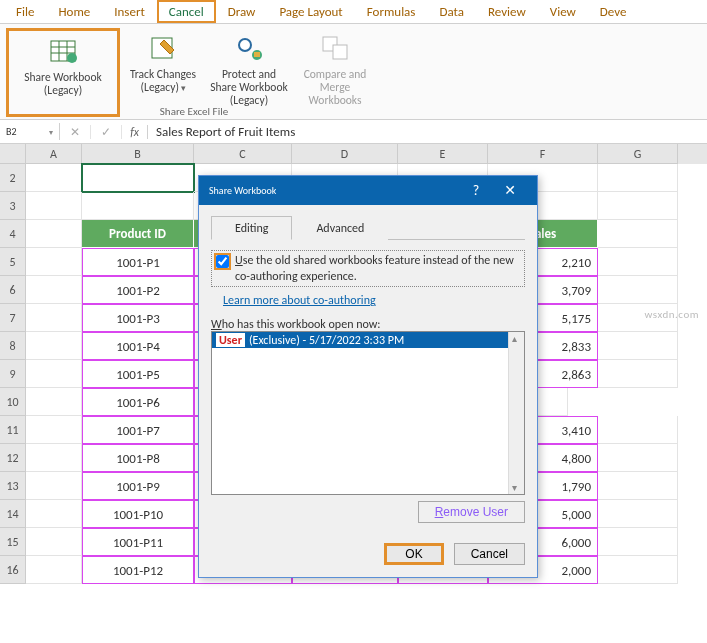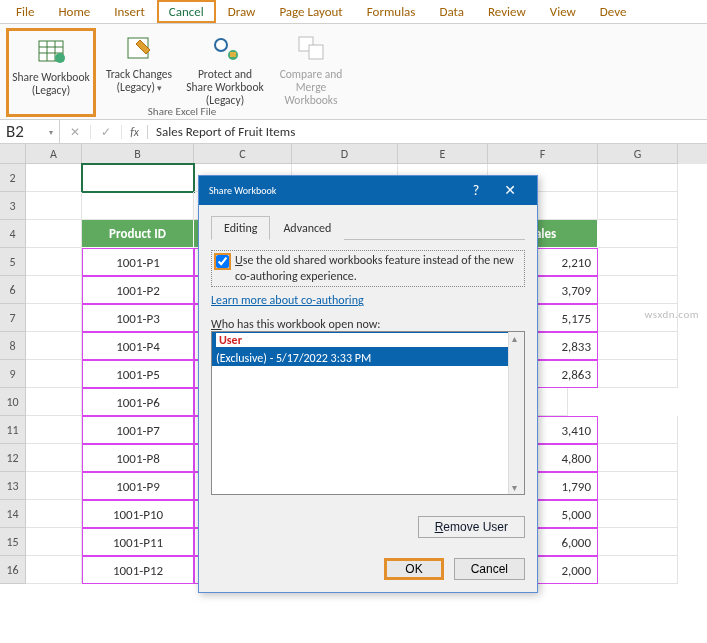--- a/index.html
+++ b/index.html
@@ -59,21 +59,21 @@
     width: 86px;
     padding: 2px 2px;
     text-align: center;
     font-size: 11.5px;
     color: #444;
     cursor: pointer;
   }
   .ribbon-btn.disabled { color: #a0a0a0; }
   .ribbon-btn.hl {
     border: 3px solid #e28f2c;
-    width: 90px;
+    width: 114px;
     align-items: center;
   }
   .ribbon-btn .ico {
     width: 32px; height: 32px;
     margin: 2px 0 4px 0;
     display: flex; align-items: center; justify-content: center;
   }
   .ribbon-btn .lbl { line-height: 1.15; }
   .ribbon-btn .caret::after { content: " ▾"; font-size: 9px; color: #666; }
   .group-label {
@@ -89,21 +89,21 @@
     display: flex;
     align-items: center;
     height: 24px;
     border-bottom: 1px solid #d0d0d0;
     background: #fff;
   }
   .name-box {
     width: 60px;
     padding: 2px 6px;
     border-right: 1px solid #d0d0d0;
-    font-size: 17px;
+    font-size: 10px;
     display: flex;
     align-items: center;
     justify-content: space-between;
   }
   .name-box::after { content: "▾"; font-size: 8px; color: #888; }
   .fbar-ctrl { padding: 0 10px; color: #aaa; font-size: 12px; border-right: 1px solid #e4e4e4; }
   .fx { font-style: italic; color: #666; padding: 0 8px; border-right: 1px solid #d0d0d0; }
   .fbar-input {
     flex: 1;
     padding: 2px 8px;
@@ -191,70 +191,69 @@
     color: #fff;
     padding: 6px 10px;
     display: flex;
     align-items: center;
   }
   .dlg-title .t { flex: 1; font-size: 10px; }
   .dlg-title .tbtn { width: 34px; text-align: center; cursor: pointer; font-size: 14px; }
   .dlg-body { padding: 10px 12px 12px 12px; }
   .dlg-tabs { display: flex; border-bottom: 1px solid #c0c0c0; margin-bottom: 10px; }
   .dlg-tab {
-    padding: 4px 12px;
+    padding: 4px 23px;
     background: #f0f0f0;
     border: 1px solid transparent;
     border-bottom: none;
     cursor: pointer;
     font-size: 12px;
     position: relative;
     top: 1px;
   }
   .dlg-tab.active {
     background: #f0f0f0;
     border: 1px solid #c0c0c0;
     border-bottom: 1px solid #f0f0f0;
   }
   .opt-row { display: flex; align-items: flex-start; border: 1px dotted #888; padding: 2px 4px; }
   .opt-row input[type=checkbox] { margin: 2px 6px 0 0; outline: 2px solid #e28f2c; }
   .opt-text { flex: 1; line-height: 1.3; }
-  .link { color: #0a64ad; text-decoration: underline; cursor: pointer; margin: 6px 0 10px 0; display: inline-block; }
+  .link { color: #0a64ad; text-decoration: underline; cursor: pointer; margin: 6px 0 10px 12px; display: inline-block; }
   .who-lbl { margin-bottom: 0; }
   .listbox {
     background: #fff;
     border: 1px solid #8a8a8a;
     height: 164px;
     overflow: hidden;
     position: relative;
   }
   .listbox .sel {
     background: #0a64ad;
     color: #fff;
     padding: 1px 4px;
     display: flex;
     gap: 4px;
-    flex-direction: column;
   }
   .listbox .sel .u { color: #d02020; font-weight: bold; background: #fff; padding: 0 3px; }
   .listbox .scroll-stub {
     position: absolute; right: 0; top: 0; bottom: 0; width: 16px;
     background: #efefef; border-left: 1px solid #dcdcdc;
   }
   .listbox .scroll-stub::before { content: "▴"; position: absolute; top: 0; left: 3px; font-size: 10px; color: #888; }
   .listbox .scroll-stub::after { content: "▾"; position: absolute; bottom: 0; left: 3px; font-size: 10px; color: #888; }
   .dlg-row-right { text-align: right; margin-top: 6px; }
   .btn {
     padding: 3px 16px;
     background: #e8e8e8;
     border: 1px solid #a8a8a8;
     font-size: 12px;
     cursor: pointer;
   }
-  .btn.disabled { color: #0f172a; background: #f0f0f0; margin-top: 15px; }
+  .btn.disabled { color: #8b5cf6; background: #f0f0f0; }
   .btn.hl { border: 3px solid #e28f2c; padding: 1px 18px; }
   .dlg-footer {
     display: flex;
     justify-content: flex-end;
     gap: 10px;
     padding: 8px 12px 12px 12px;
   }
   .watermark {
     position: absolute;
     right: 8px; top: 308px;

